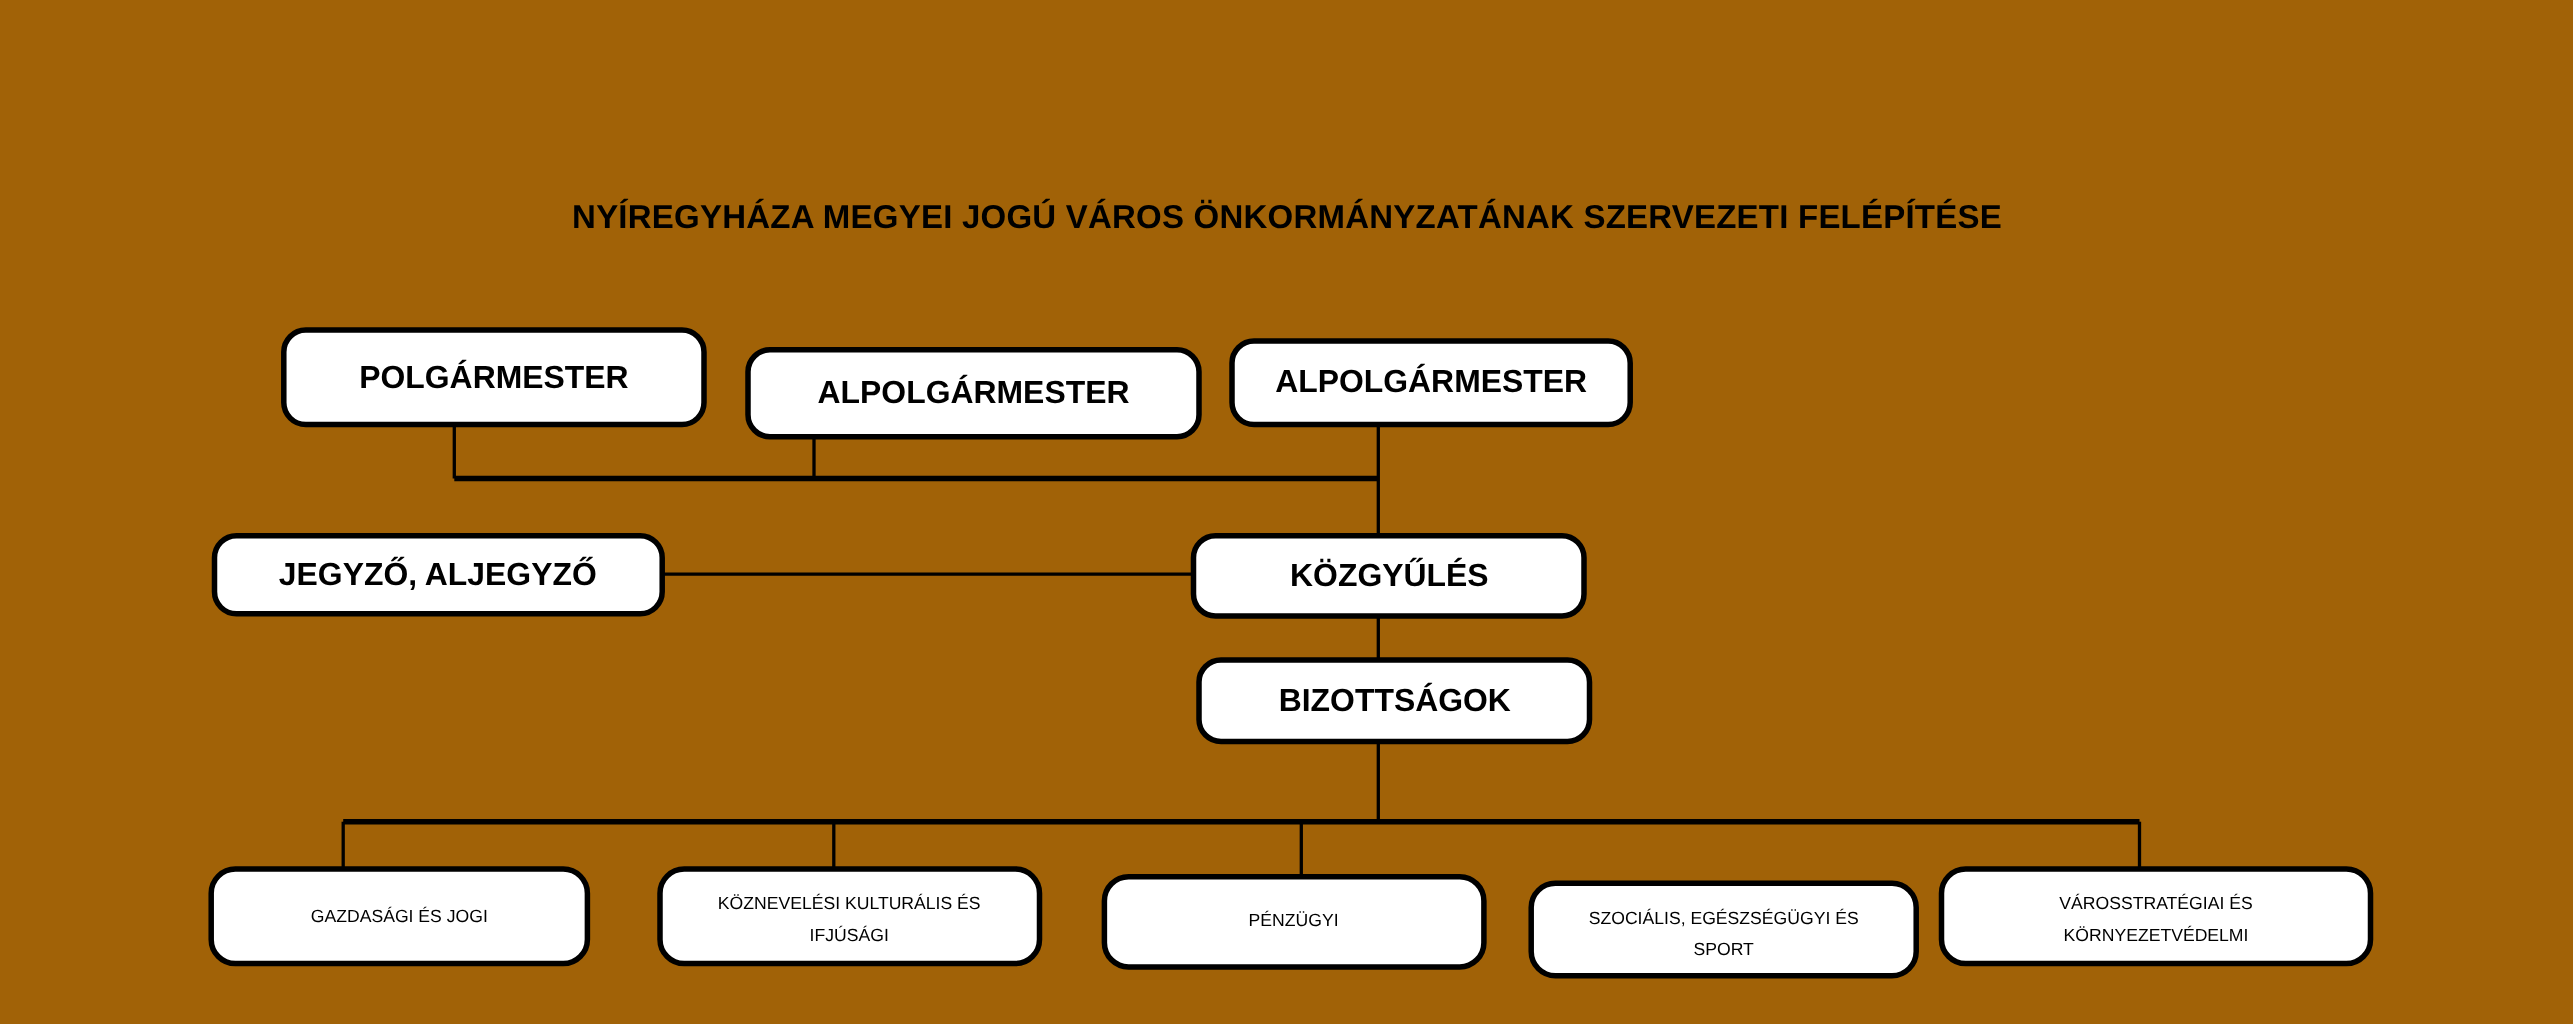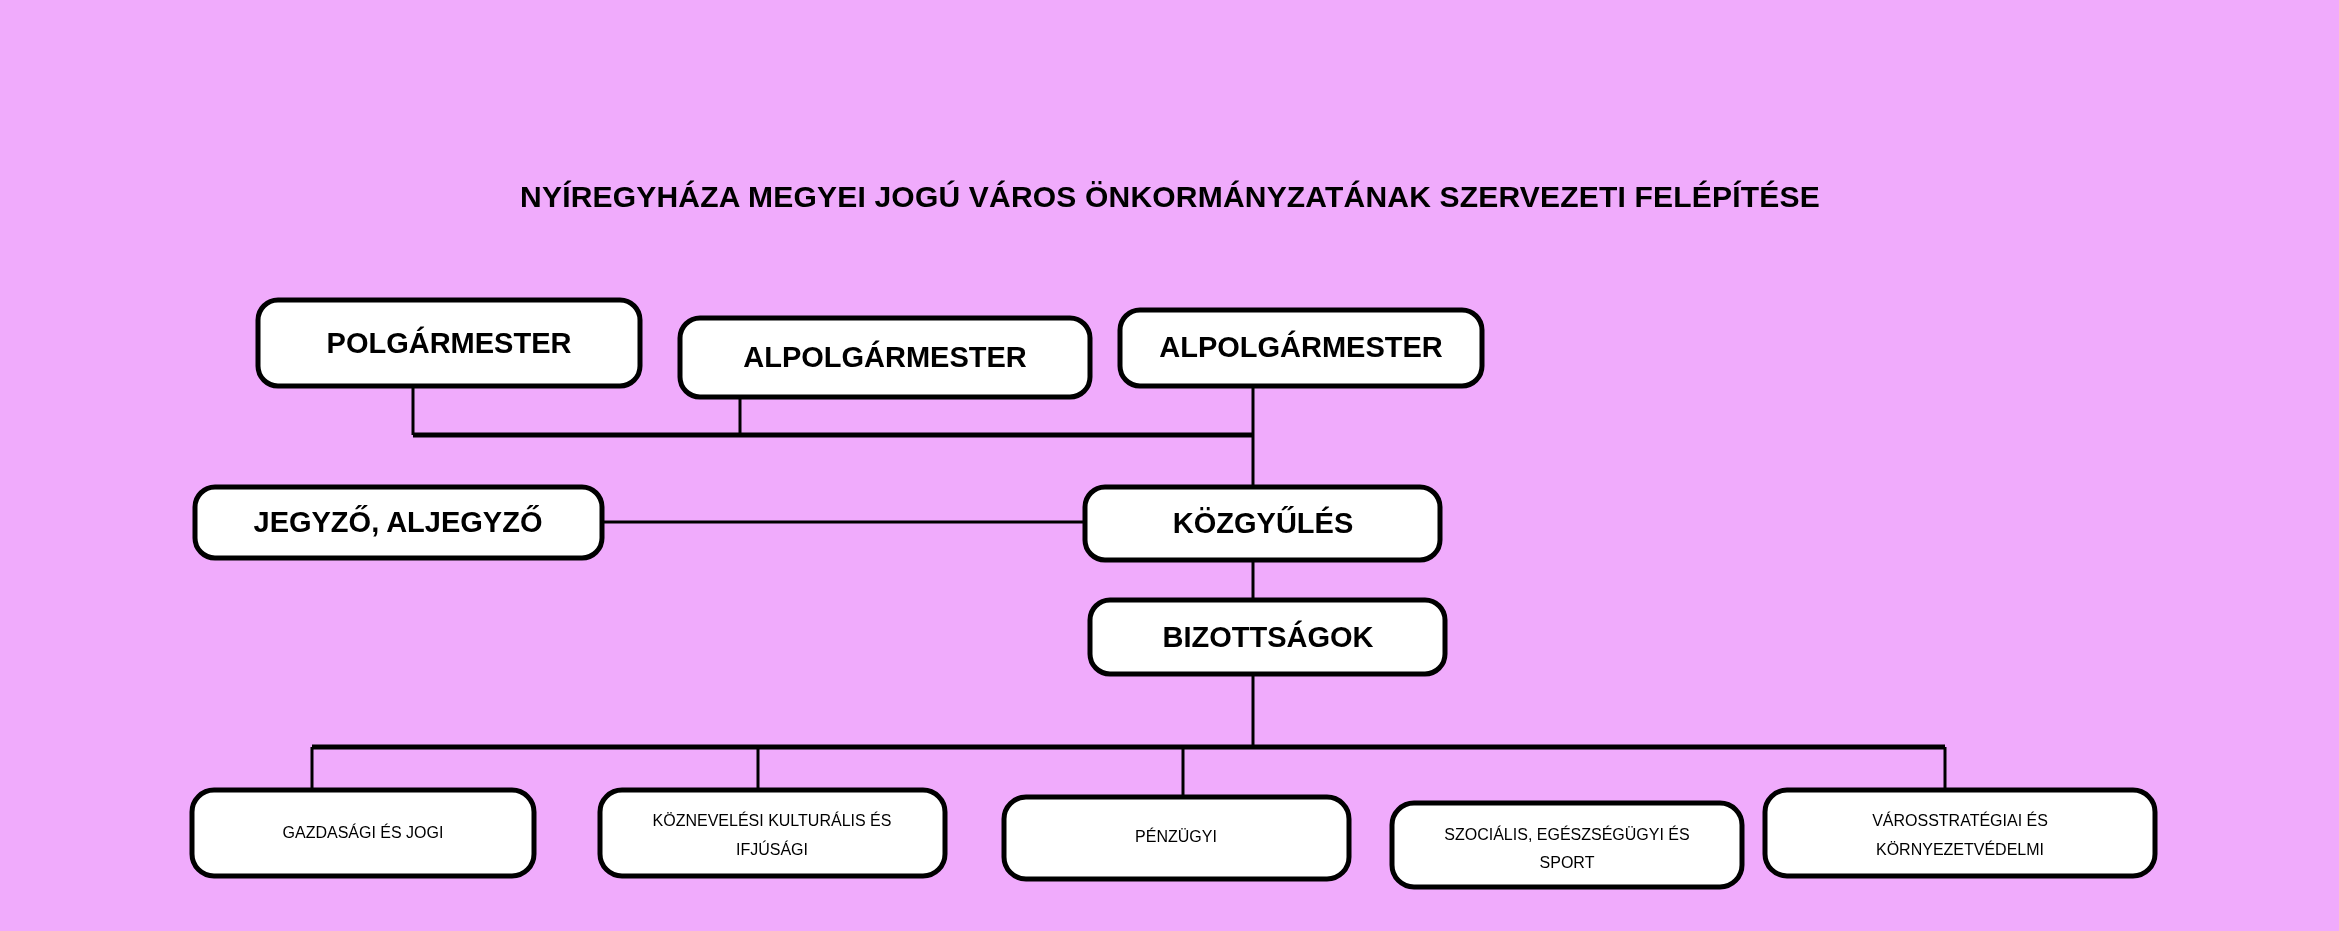--- a/index.html
+++ b/index.html
@@ -12,21 +12,21 @@
     width: 2339px;
     height: 931px;
     font-family: "Liberation Sans", sans-serif;
     color: #000000;
     overflow: hidden;
   }
   #chart-root {
     position: relative;
     width: 2339px;
     height: 931px;
-    background: #f0abfc;
+    background: #a16207;
   }
   #org-svg {
     position: absolute;
     left: 0;
     top: 0;
     width: 2339px;
     height: 931px;
     display: block;
   }
   .diagram-title {

